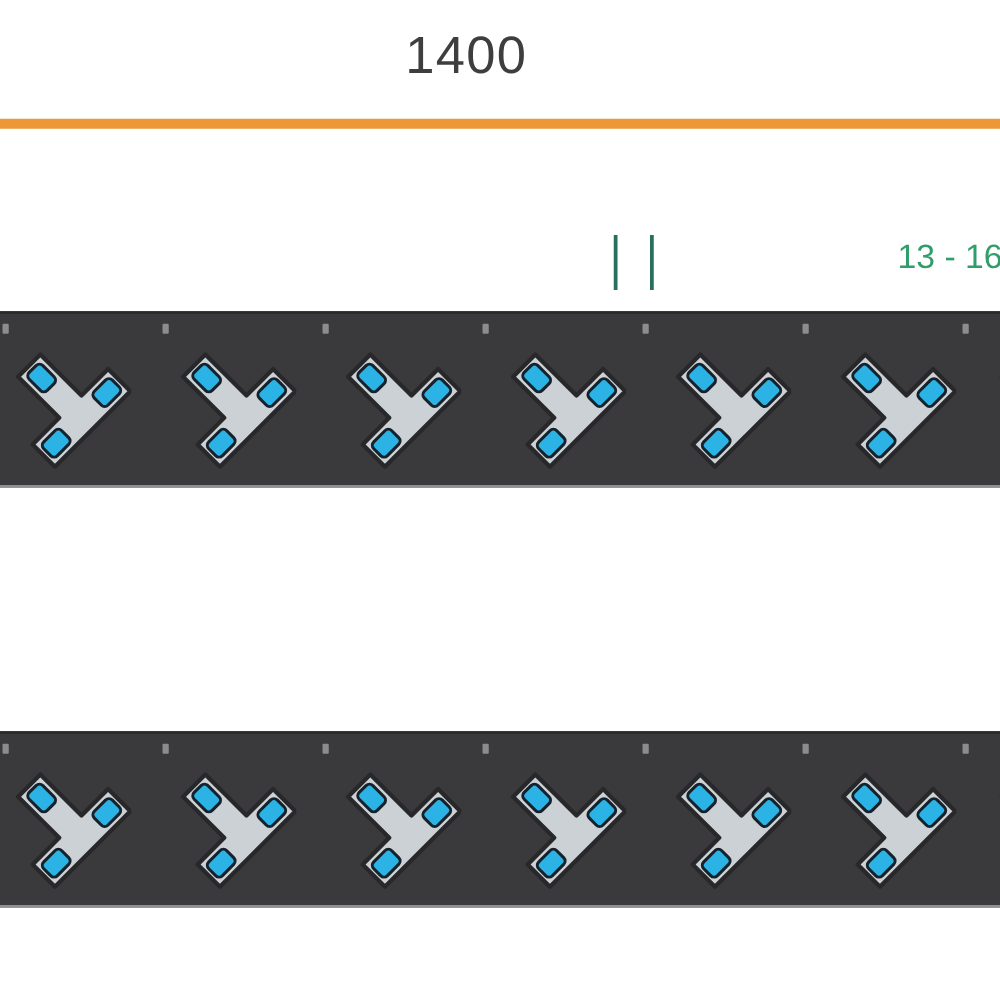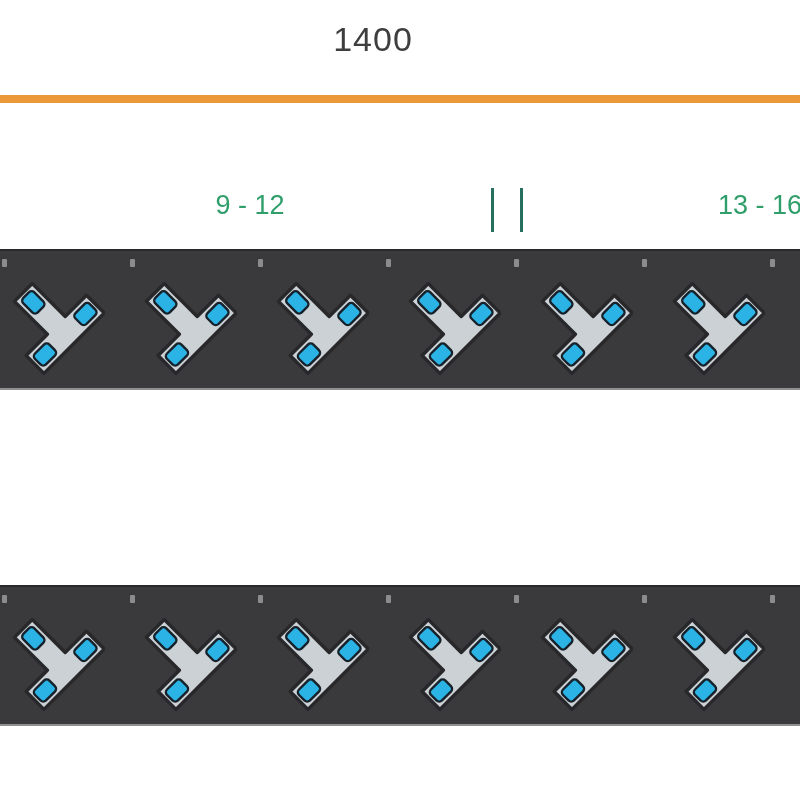--- a/index.html
+++ b/index.html
@@ -4,21 +4,21 @@
 <style>
   html,body{margin:0;padding:0;}
   body{
     width:800px;height:800px;overflow:hidden;background:#ffffff;
     font-family:"Liberation Sans", sans-serif;position:relative;
   }
   .stage{position:absolute;left:0;top:0;width:800px;height:800px;overflow:hidden;}
 
   .page-title{
     position:absolute;left:0;top:20px;width:746px;text-align:center;
-    font-size:34px;font-weight:400;color:var(--title-color);letter-spacing:1px;
+    font-size:42px;font-weight:400;color:var(--title-color);letter-spacing:1px;
   }
   .accent-bar{
     position:absolute;left:0;top:95px;width:800px;height:8px;
     background:var(--accent-color);
   }
 
   .group-label{
     position:absolute;top:190px;font-size:27px;color:var(--group-label-color);
     white-space:nowrap;
   }
@@ -49,21 +49,20 @@
 </style>
 </head>
 <body>
 
 <div class="stage">
 
   <div class="page-title">1400</div>
 
   <div class="accent-bar"></div>
 
-  <span class="group-label left">9 - 12</span>
   <span class="group-divider d1"></span>
   <span class="group-divider d2"></span>
   <span class="group-label right">13 - 16</span>
 
   <div class="seat-panel" style="top: 249px;">
       <span class="seat-mark" style="left: 2px;"></span>
       <span class="seat-mark" style="left: 130px;"></span>
       <span class="seat-mark" style="left: 258px;"></span>
       <span class="seat-mark" style="left: 386px;"></span>
       <span class="seat-mark" style="left: 514px;"></span>

